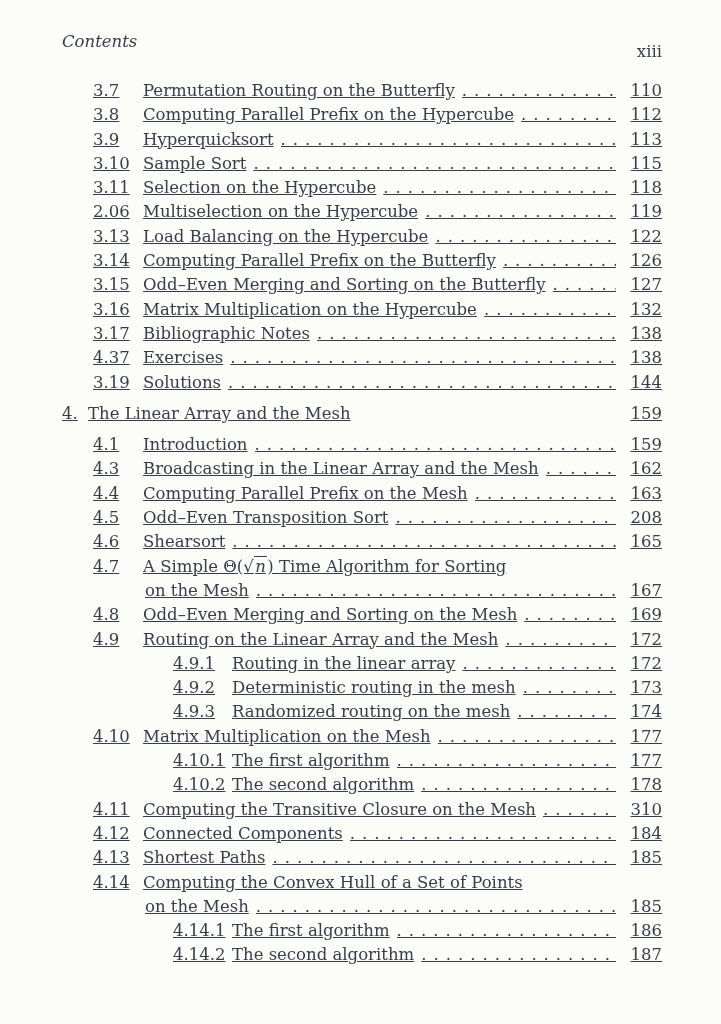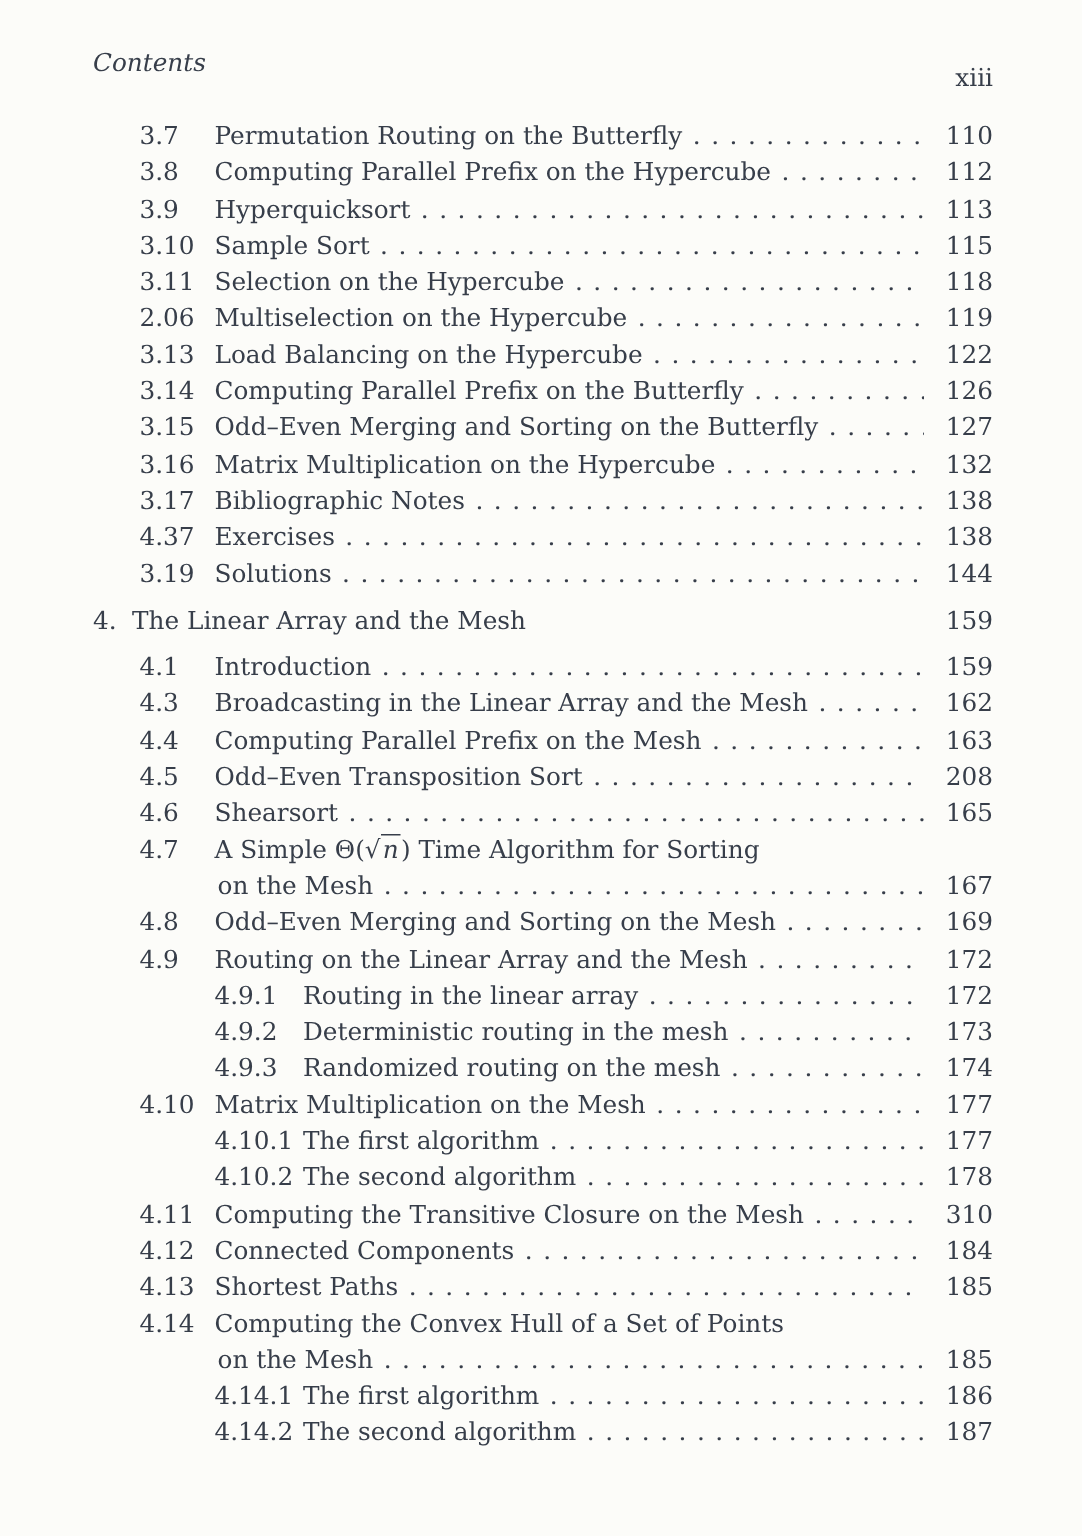--- a/index.html
+++ b/index.html
@@ -43,26 +43,27 @@
   .toc {
     position: absolute;
     top: 79px;
     left: 62px;
     width: 600px;
   }
   .row {
     display: flex;
     align-items: baseline;
     line-height: 24.3px;
+    text-decoration: underline;
   }
   .row.lvl0 { margin: 7px 0; }
   .row.lvl0 .num { width: 26px; flex: none; }
   .row.lvl1 { margin-left: 31px; }
   .row.lvl1 .num { width: 50px; flex: none; }
-  .row.lvl2 { margin-left: 81px; justify-content: space-between; }
+  .row.lvl2 { margin-left: 111px; justify-content: space-between; }
   .row.lvl2 .num { width: 59px; flex: none; }
   .row.cont { margin-left: 83px; }
   .title {
     white-space: nowrap;
     flex: none;
   }
   .leader {
     flex: 1;
     min-width: 0;
     overflow: hidden;

